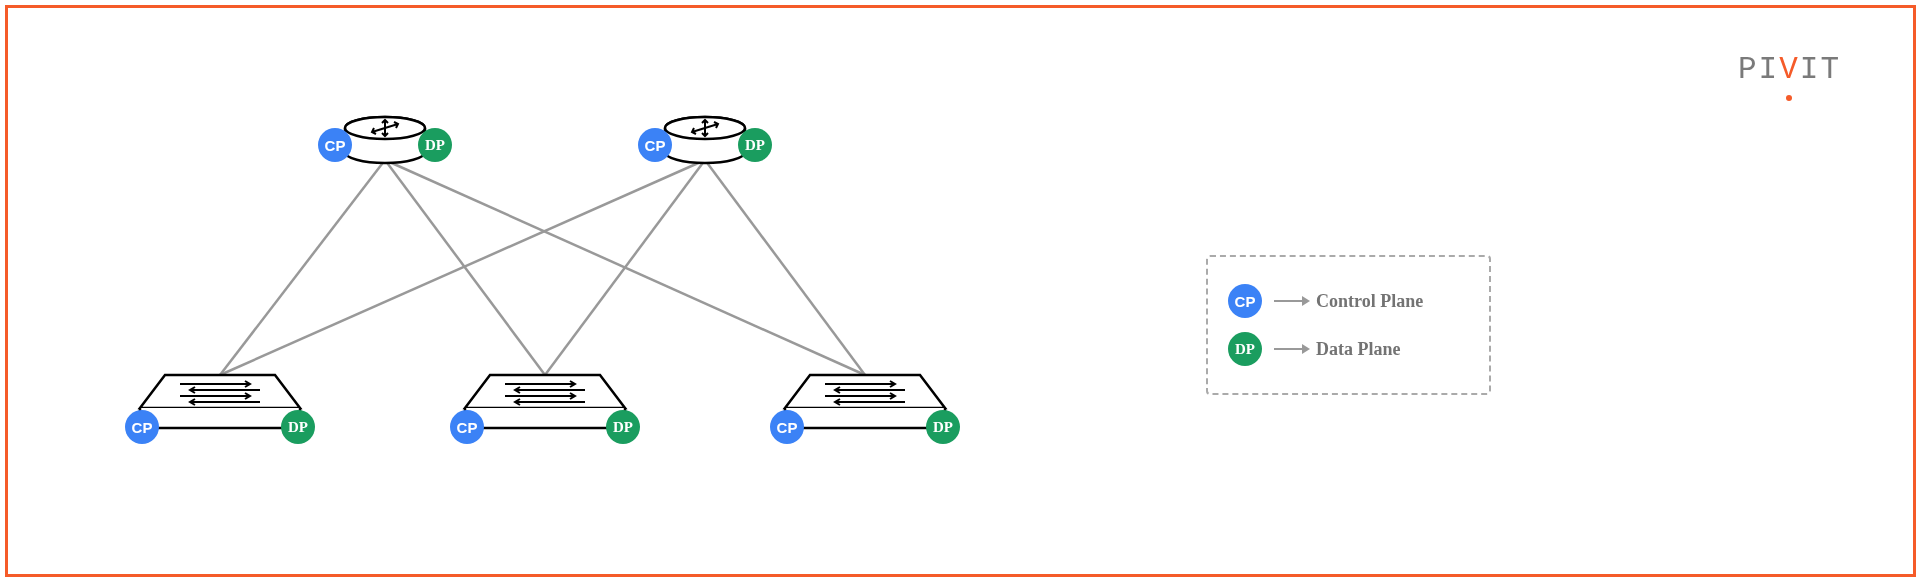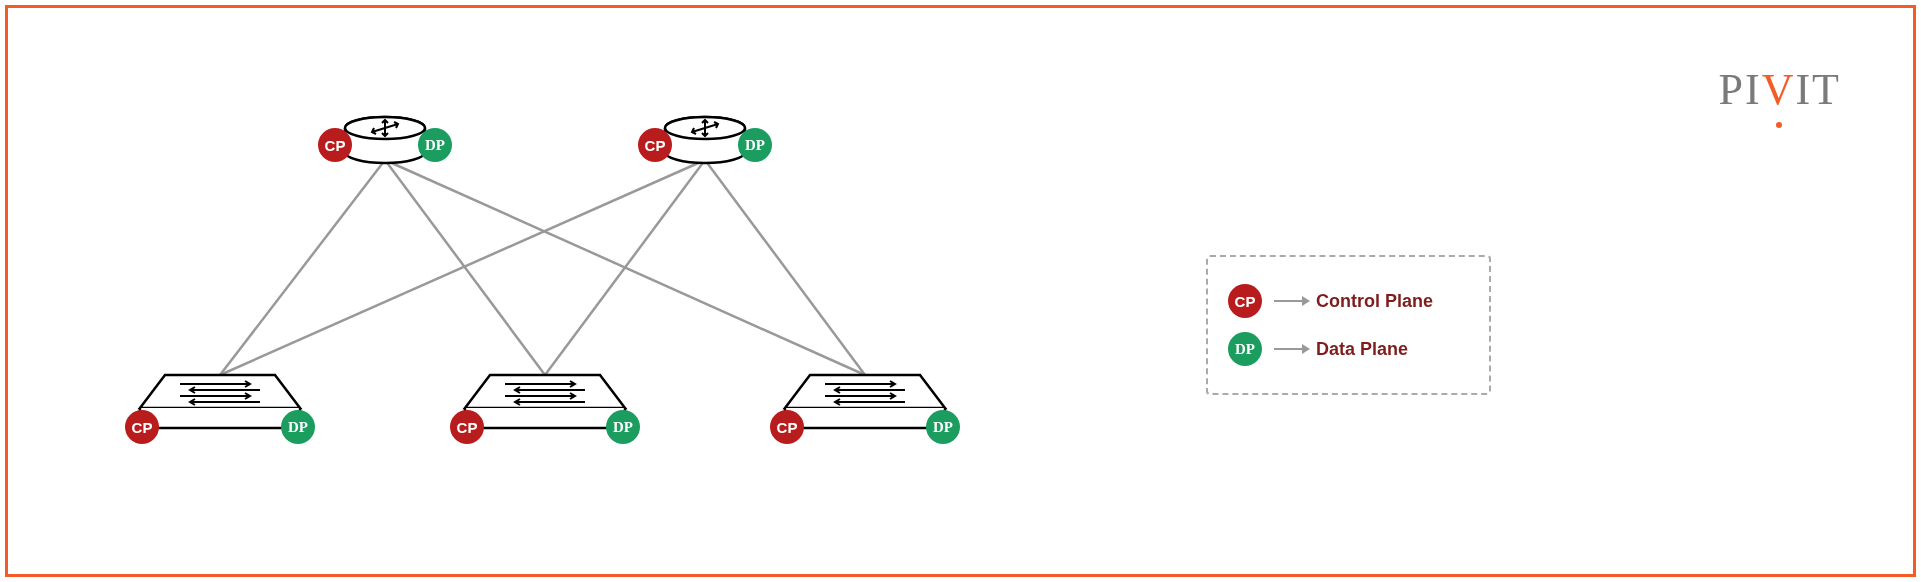--- a/index.html
+++ b/index.html
@@ -10,27 +10,27 @@
       height: 582px;
       position: relative;
     }
     .frame {
       position: absolute;
       inset: 5px;
       border: 3px solid #f55b29;
     }
     .logo {
       position: absolute;
-      top: 64px;
+      top: 52px;
       right: 80px;
-      font-size: 44px;
+      font-size: 31px;
       font-weight: 400;
       letter-spacing: 2px;
       color: #7a7a7a;
-      font-family: Liberation Serif, serif;
+      font-family: Liberation Mono, monospace;
     }
     .logo .v { color: #f55b29; position: relative; }
     .logo .dot {
       position: absolute;
       width: 6px;
       height: 6px;
       background: #f55b29;
       border-radius: 50%;
       bottom: -14px;
       left: 50%;
@@ -59,21 +59,21 @@
       height: 34px;
       border-radius: 50%;
       display: flex;
       align-items: center;
       justify-content: center;
       font-size: 15px;
       font-weight: bold;
       color: #fff;
       z-index: 10;
     }
-    .badge-cp { background: #b91c1c; }
+    .badge-cp { background: #3b82f6; }
     .badge-dp { background: #1a9d5f; font-family: Liberation Serif, serif; }
     .link-line {
       stroke: #999;
       stroke-width: 2.5;
       fill: none;
     }
     .legend {
       position: absolute;
       right: 430px;
       top: 255px;
@@ -115,21 +115,22 @@
       position: absolute;
       right: -6px;
       top: -4px;
       border-left: 8px solid #999;
       border-top: 5px solid transparent;
       border-bottom: 5px solid transparent;
     }
     .legend-label {
       font-size: 18px;
       font-weight: bold;
-      color: #7f1d1d;
+      color: #737373;
+      font-family: Liberation Serif, serif;
     }
   </style>
 </head>
 <body>
 
 <div class="frame"></div>
 
 <div class="logo">
   <span>PI</span><span class="v"><span>V</span><span class="dot"></span></span><span>IT</span>
 </div>

